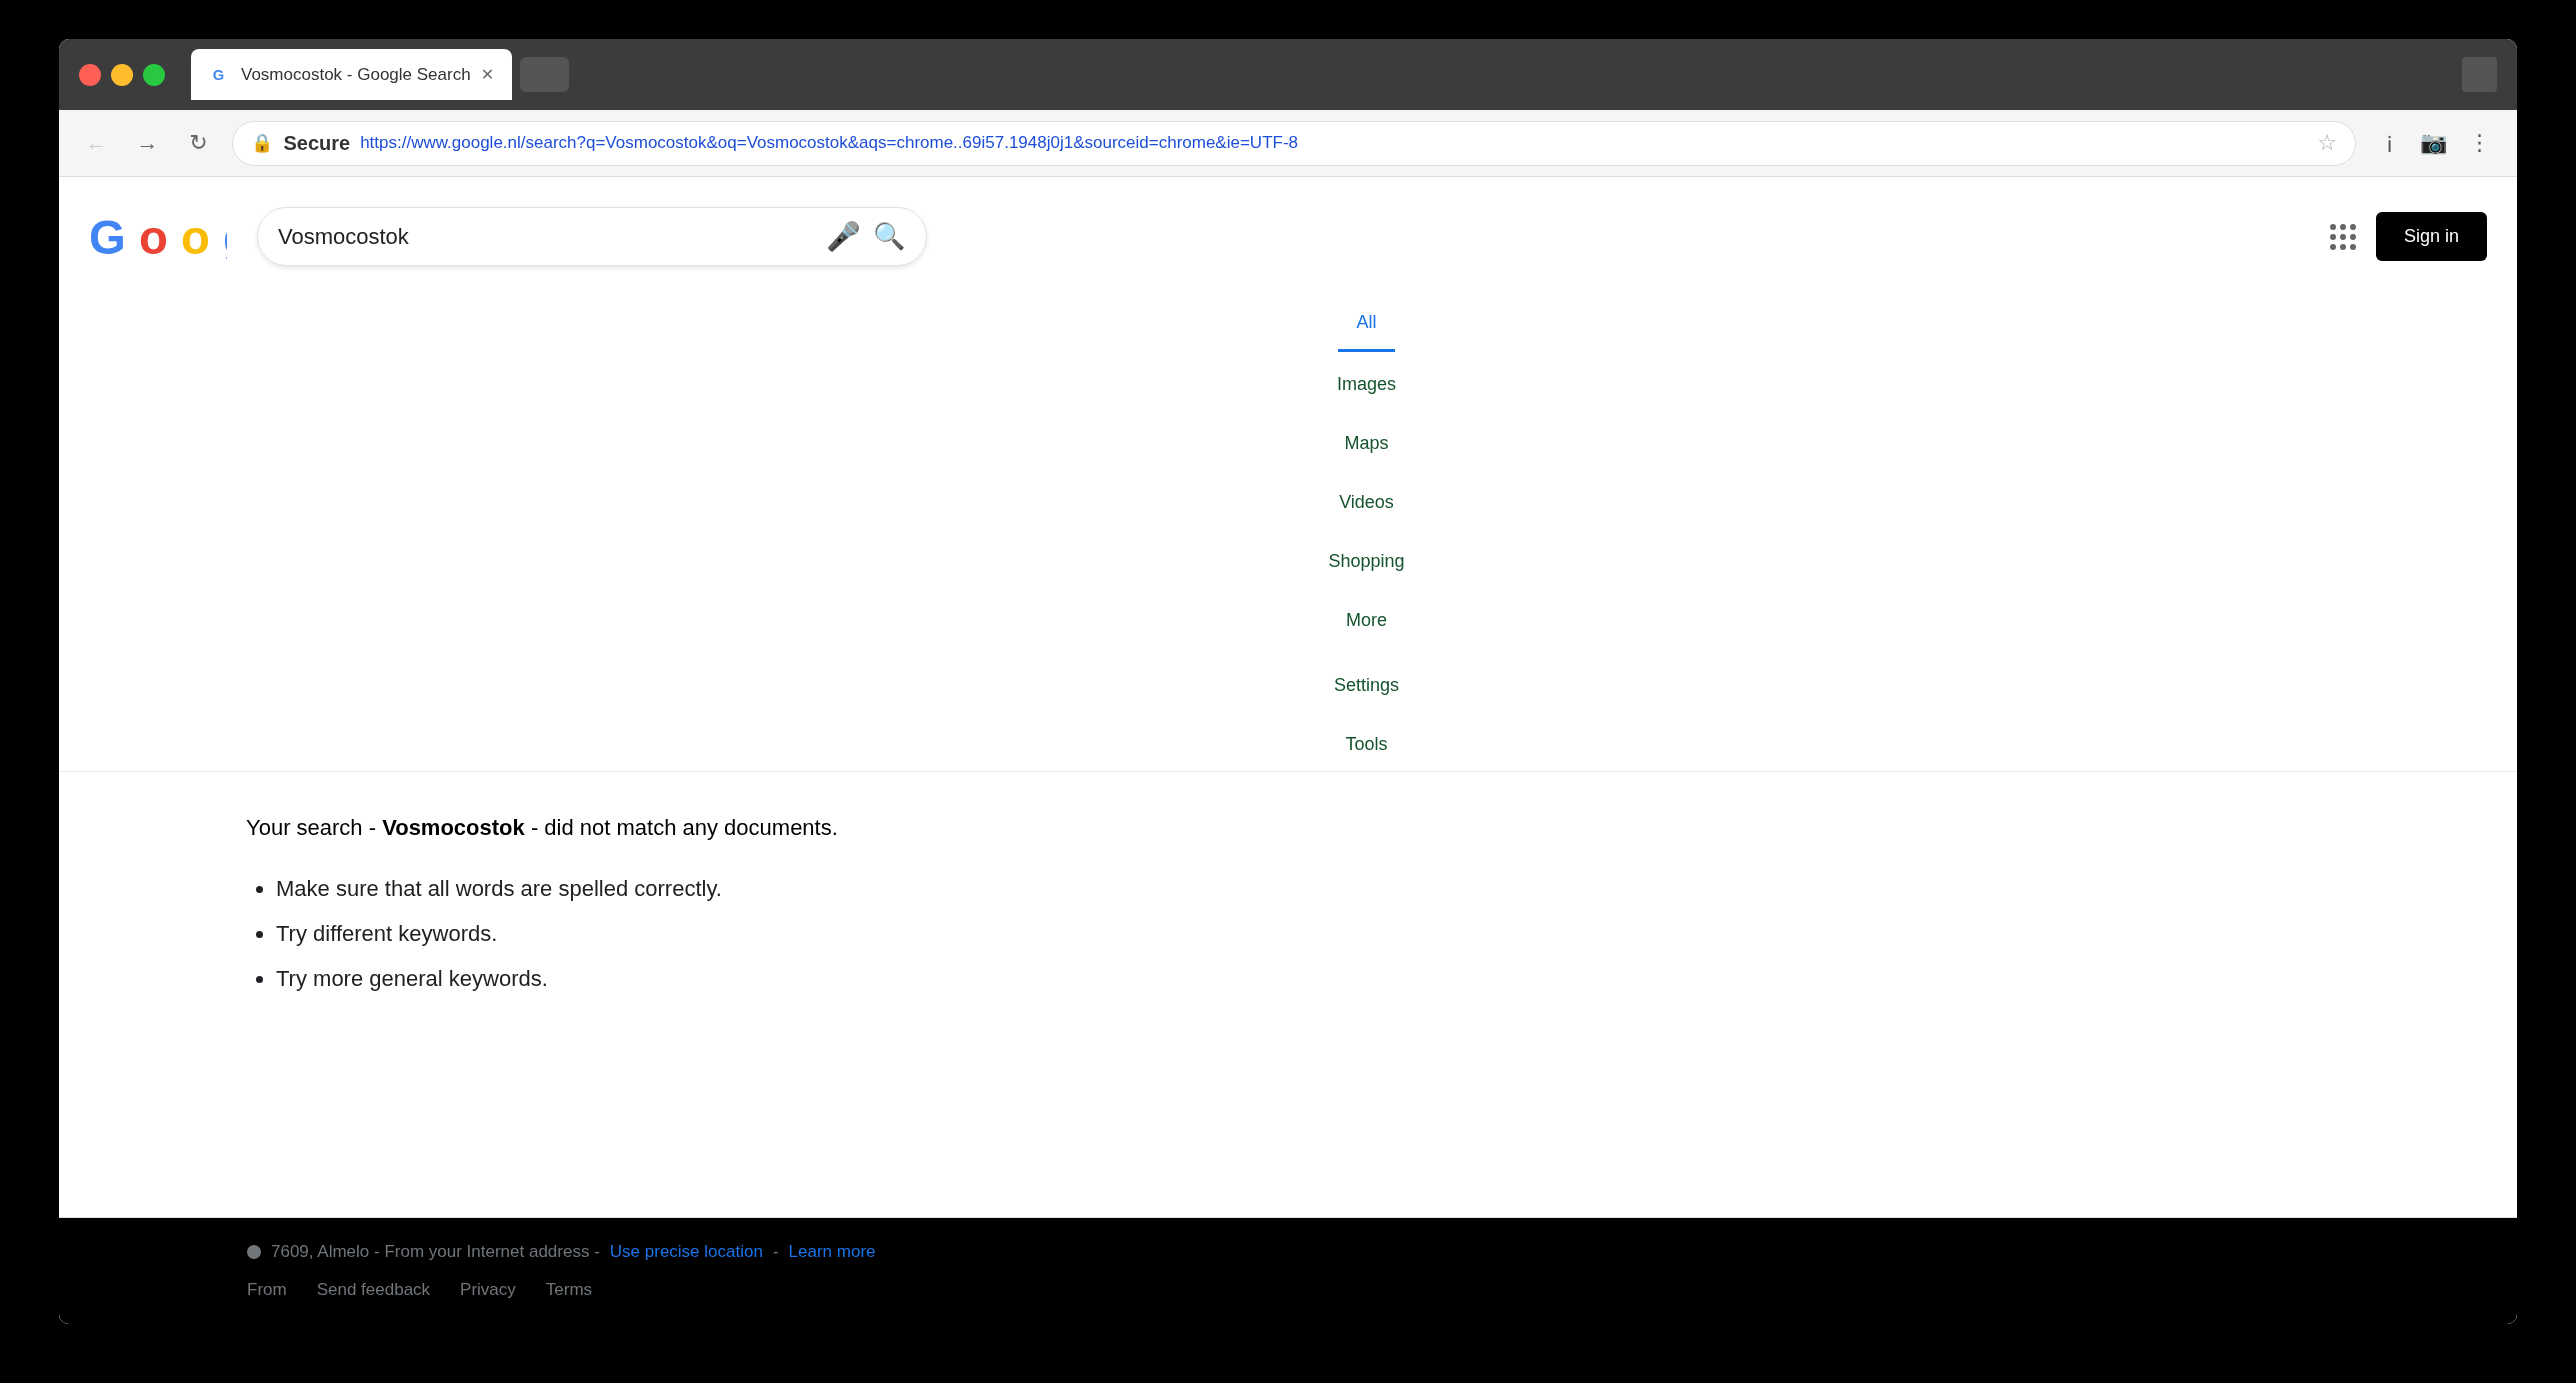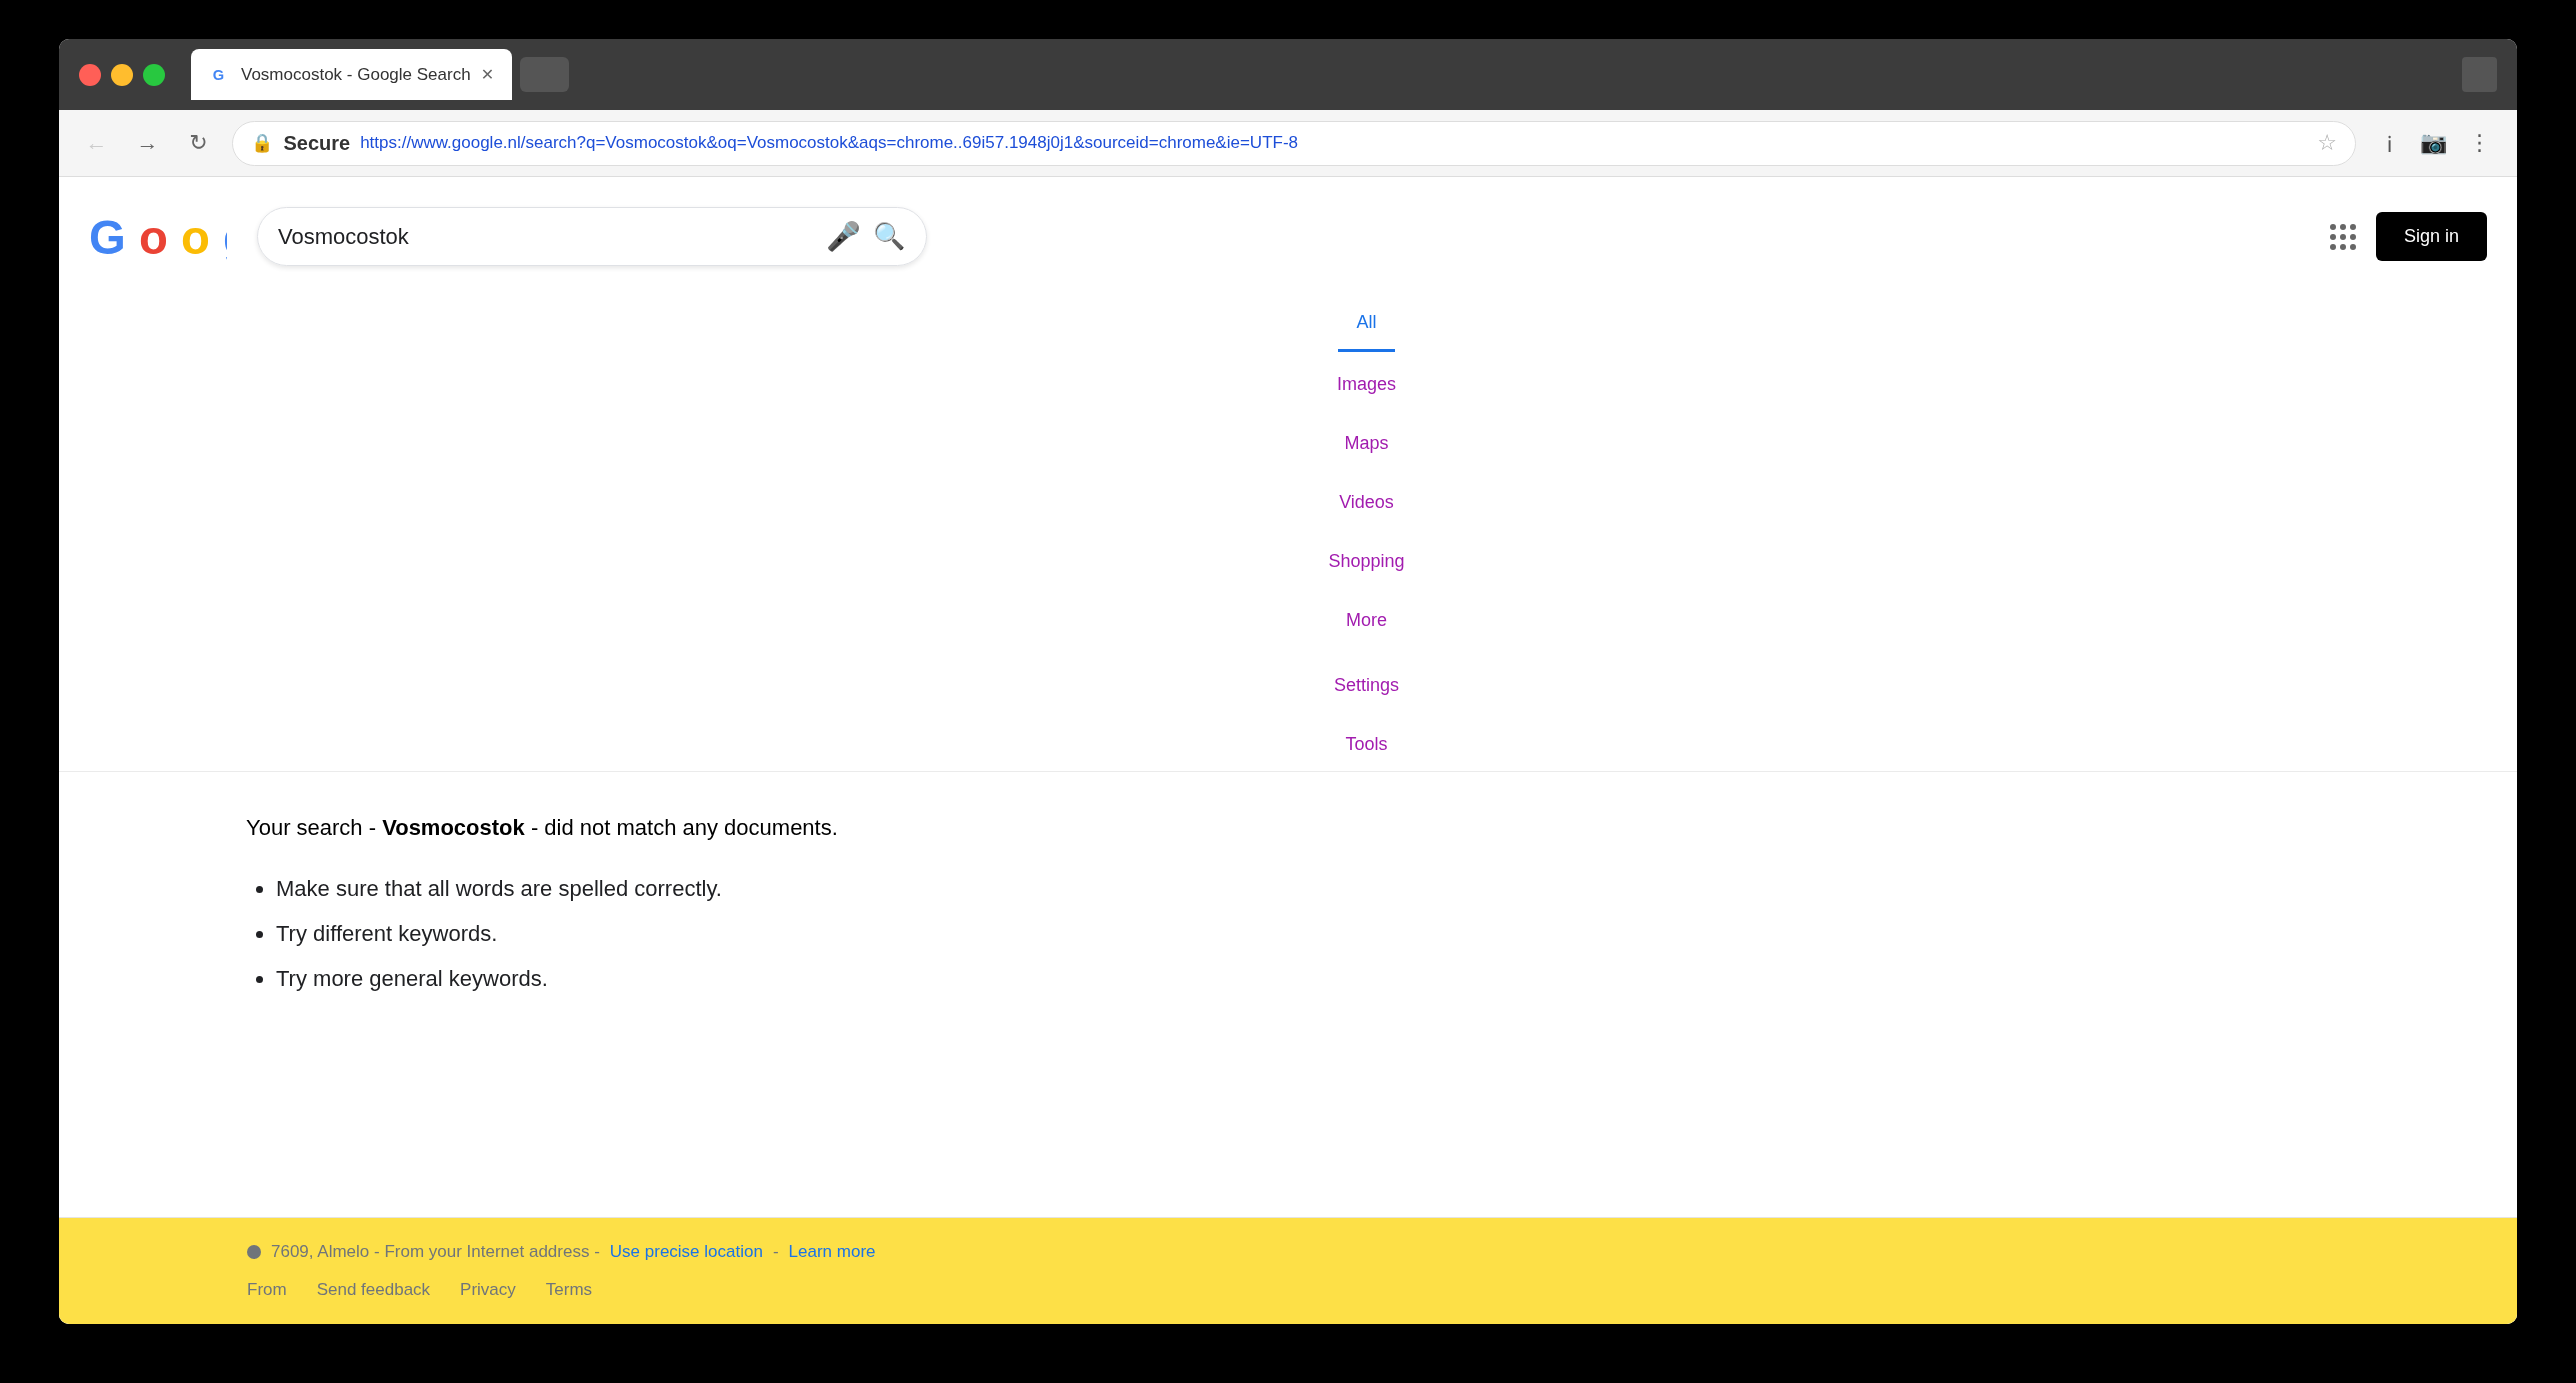--- a/index.html
+++ b/index.html
@@ -216,21 +216,21 @@
       border-bottom: 1px solid #ebebeb;
       padding: 0 30px 0 187px;
       display: flex;
       align-items: center;
       gap: 6px;
       flex-direction: column;
     }
     .nav-tab {
       padding: 16px 18px;
       font-size: 18px;
-      color: #a21caf;
+      color: #14532d;
       cursor: pointer;
       text-decoration: none;
       display: flex;
       align-items: center;
       gap: 8px;
       position: relative;
     }
     .nav-tab.active {
       color: #1a73e8;
       border-bottom: 3px solid #1a73e8;
@@ -259,21 +259,21 @@
     }
     .suggestions-list li {
       font-size: 22px;
       color: #202124;
       margin-bottom: 12px;
       line-height: 1.5;
     }
 
     
     .g-footer {
-      background: #fde047;
+      background: #000000;
       border-top: 1px solid #e4e4e4;
       padding: 24px 30px;
     }
     .footer-location {
       display: flex;
       align-items: center;
       gap: 10px;
       font-size: 17px;
       color: #70757a;
       margin-bottom: 18px;

